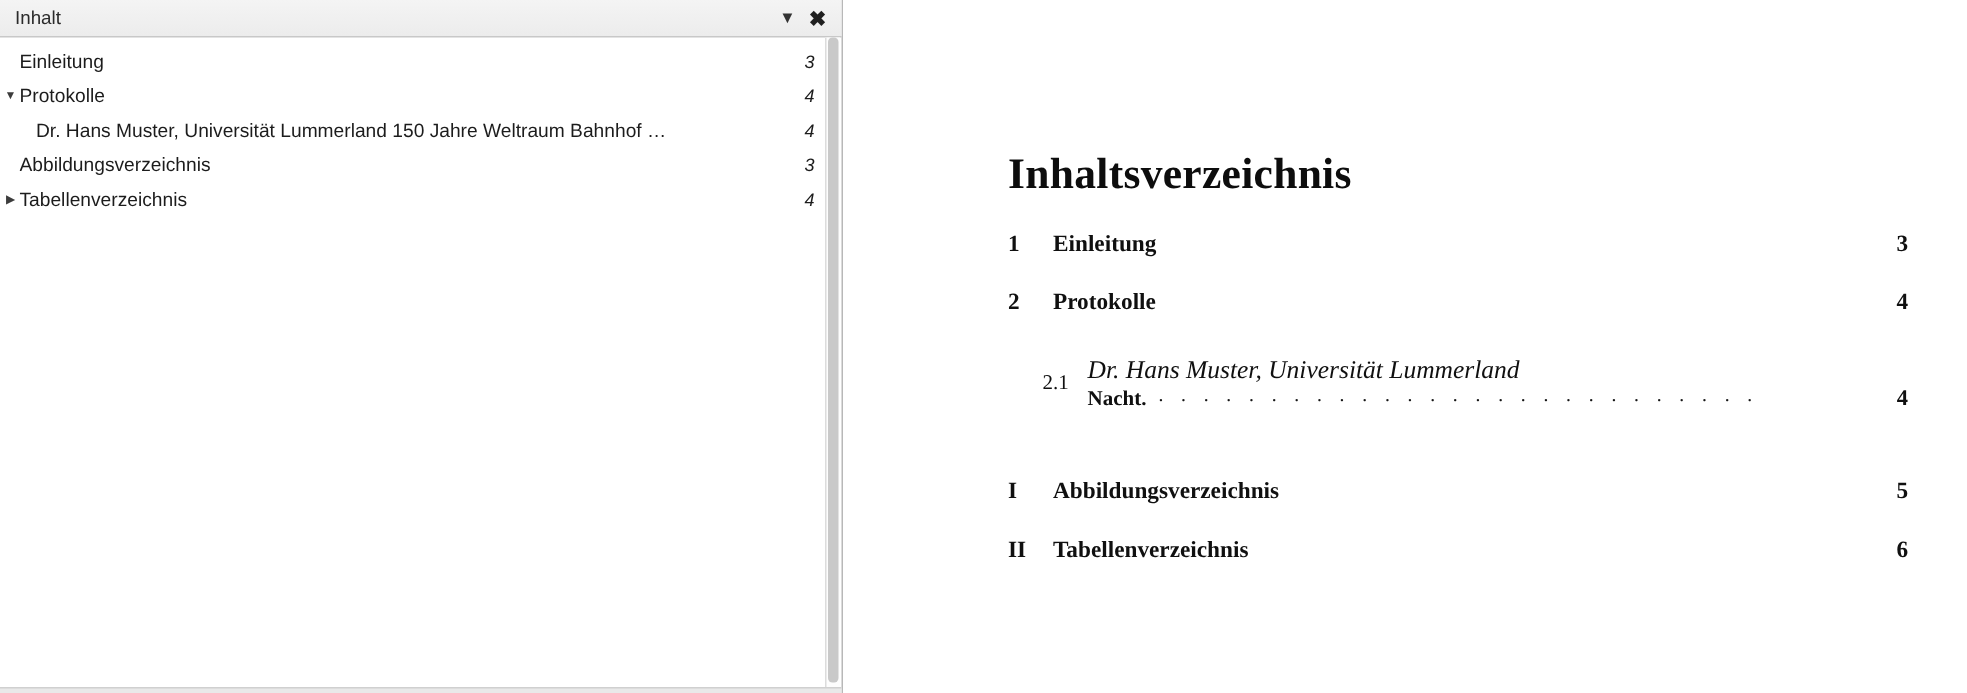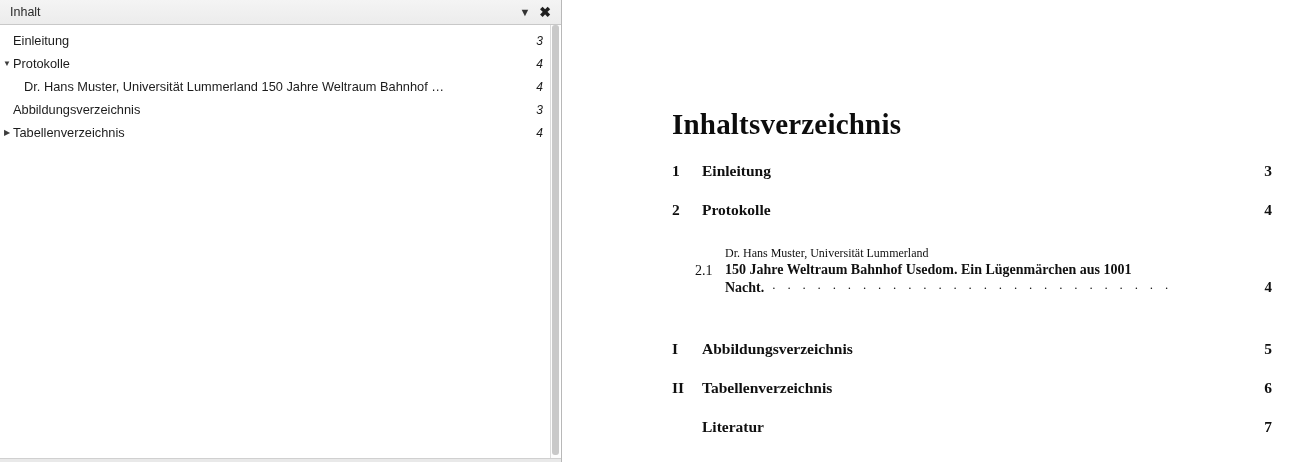--- a/index.html
+++ b/index.html
@@ -137,21 +137,21 @@
   .docview {
     flex: 1;
     height: 462px;
     background: #ffffff;
     position: relative;
     overflow: hidden;
   }
   .page {
     position: absolute;
     left: 110px;
-    top: 16px;
+    top: 8px;
     width: 600px;
     font-family: "Liberation Serif", serif;
     color: #101010;
   }
   .doc-title {
     font-size: 29px;
     margin-top: 92px;
     margin-bottom: 0;
     letter-spacing: 0.2px;
     color: #0d0d0d;
@@ -188,21 +188,22 @@
     width: 53px;
     min-width: 53px;
     padding-left: 23px;
     box-sizing: border-box;
   }
   .toc-sub-body {
     flex: 1;
     position: relative;
   }
   .toc-sub-line1 {
-    font-size: 12px;
+    font-size: 17px;
+    font-style: italic;
   }
   .toc-sub-line2 {
     font-weight: bold;
     font-size: 14px;
     margin-top: 1px;
   }
   .toc-sub-line3 {
     font-weight: bold;
     font-size: 14px;
     margin-top: 1px;
@@ -296,43 +297,37 @@
       <div class="toc-entry">
         <span class="toc-num">2</span>
         <span class="toc-text">Protokolle</span>
         <span class="toc-page">4</span>
       </div>
 
       <div class="toc-sub">
         <span class="toc-sub-num">2.1</span>
         <span class="toc-sub-body">
           <span class="toc-sub-line1">Dr. Hans Muster, Universität Lummerland</span>
-          <div class="toc-sub-line2">150 Jahre Weltraum Bahnhof Usedom. Ein Lügenmärchen aus 1001</div>
           <div class="toc-sub-line3">
             <span>Nacht.</span>
             <span class="dotfill">. . . . . . . . . . . . . . . . . . . . . . . . . . .</span>
             <span class="toc-sub-page">4</span>
           </div>
         </span>
       </div>
 
       <div class="toc-entry gap-before">
         <span class="toc-num roman">I</span>
         <span class="toc-text">Abbildungsverzeichnis</span>
         <span class="toc-page">5</span>
       </div>
 
       <div class="toc-entry">
         <span class="toc-num roman">II</span>
         <span class="toc-text">Tabellenverzeichnis</span>
         <span class="toc-page">6</span>
       </div>
 
-      <div class="toc-entry">
-        <span class="toc-num roman"></span>
-        <span class="toc-text">Literatur</span>
-        <span class="toc-page">7</span>
-      </div>
 
     </div>
   </div>
 
 </div>
 
 </body></html>

